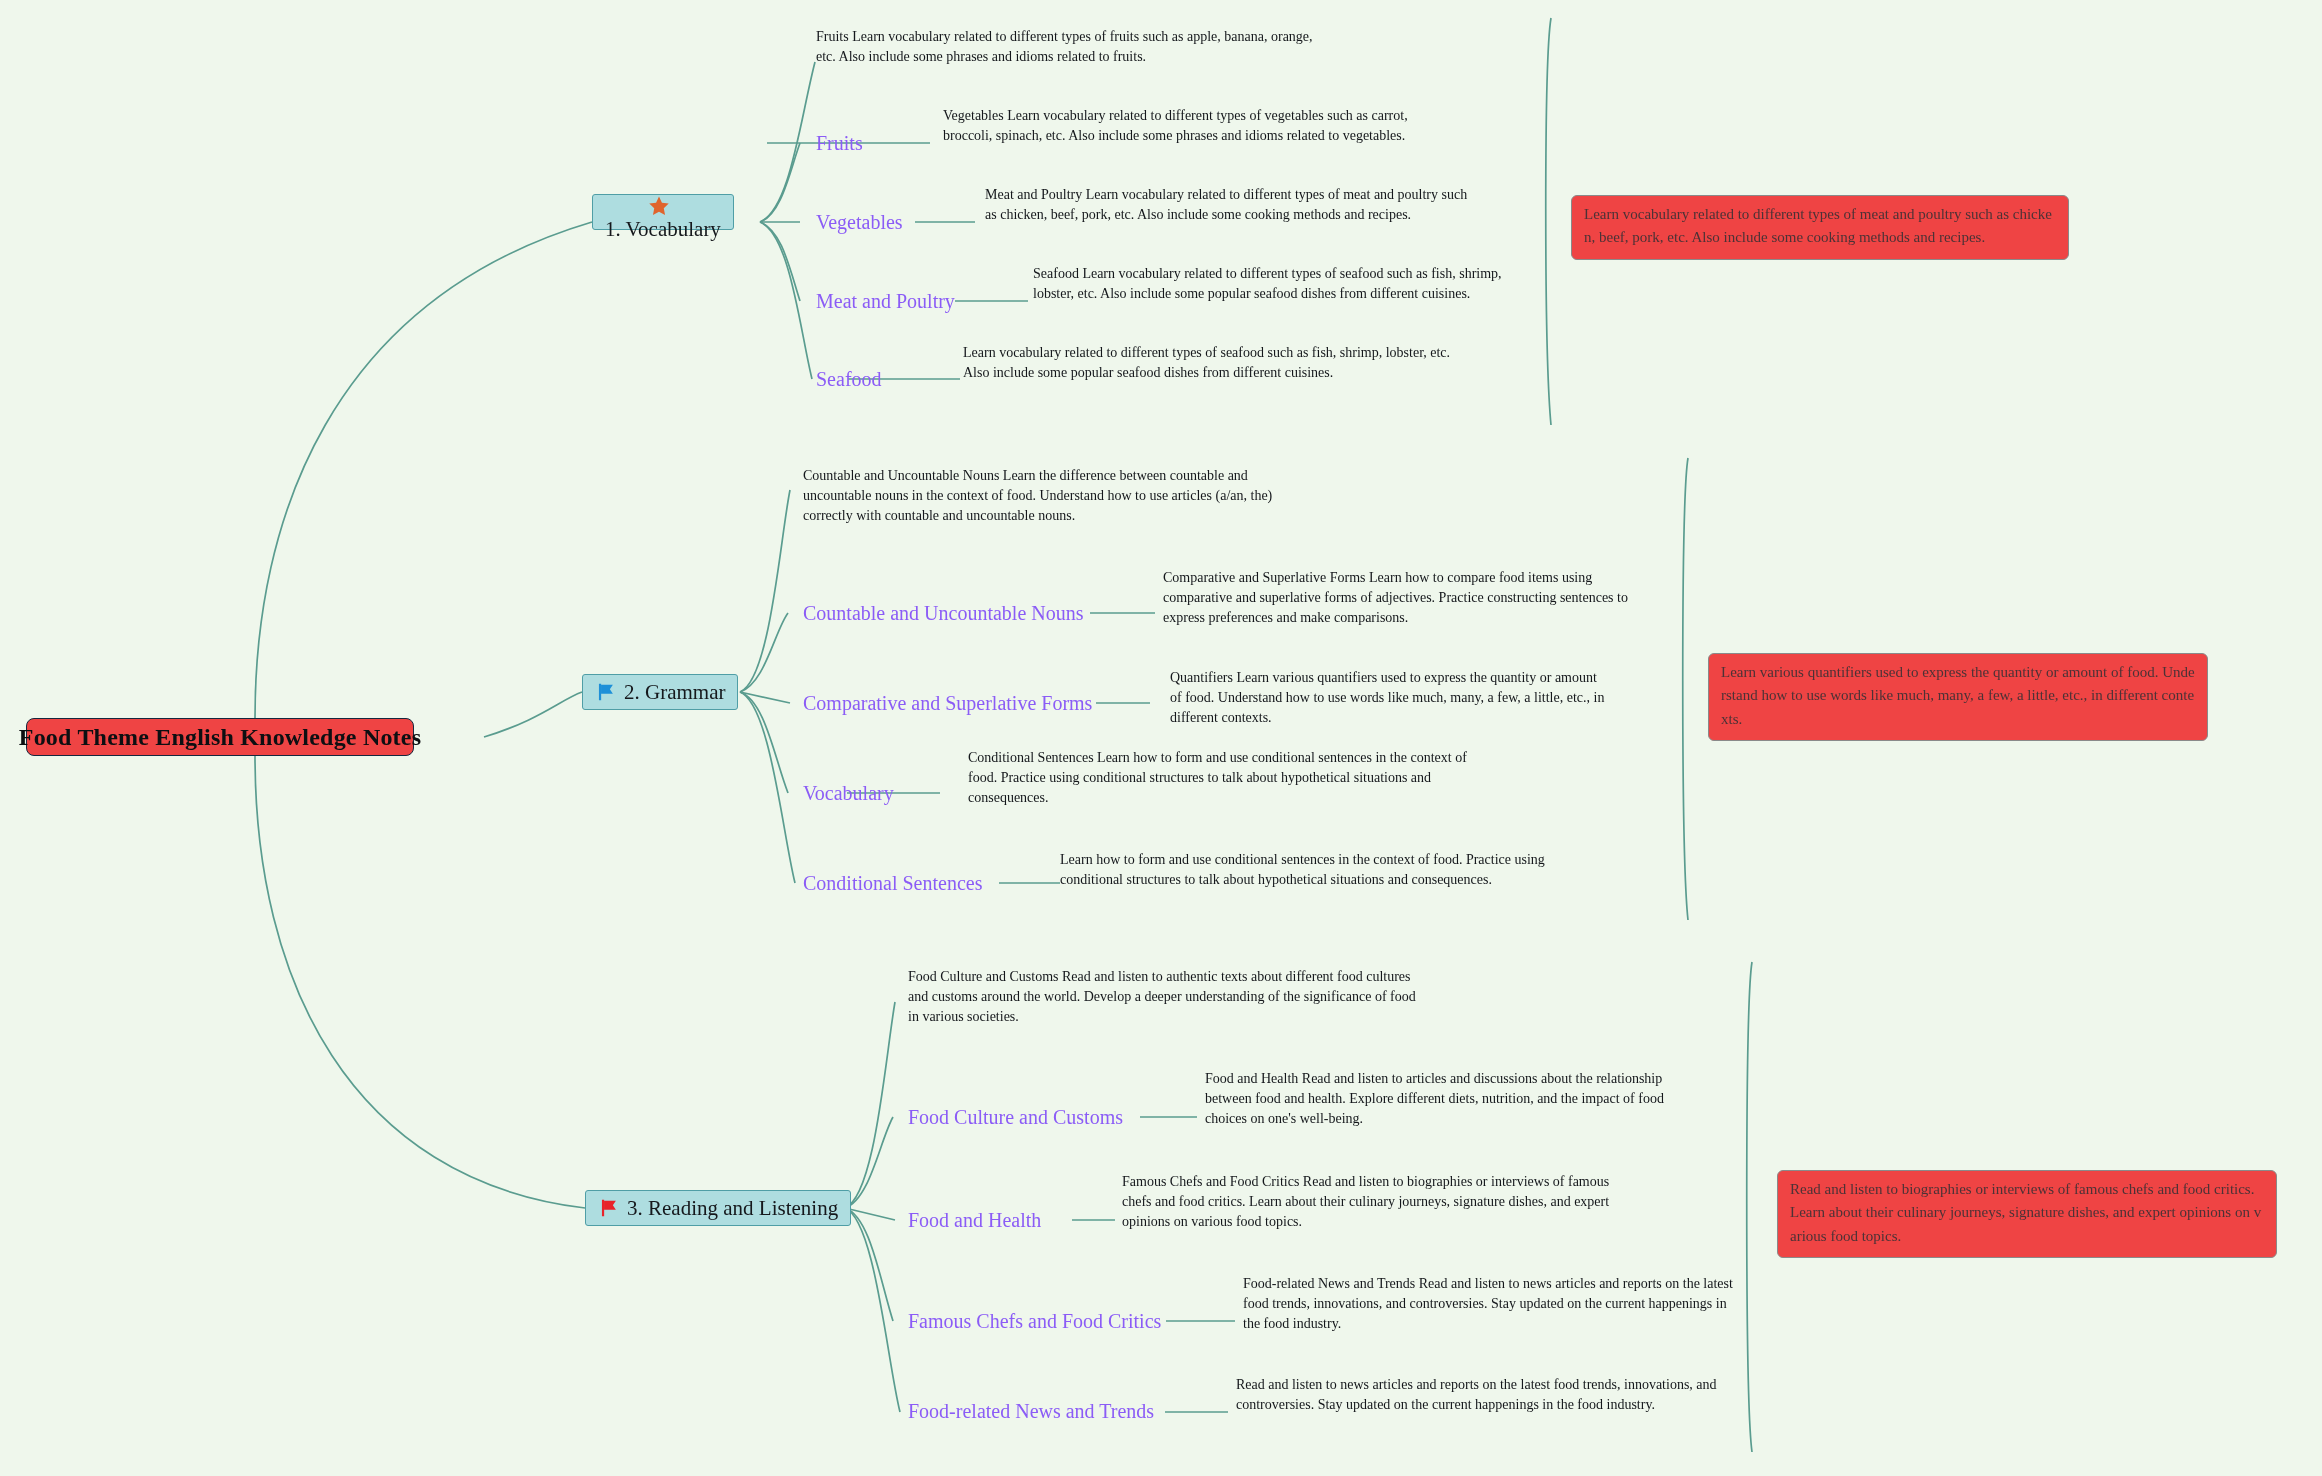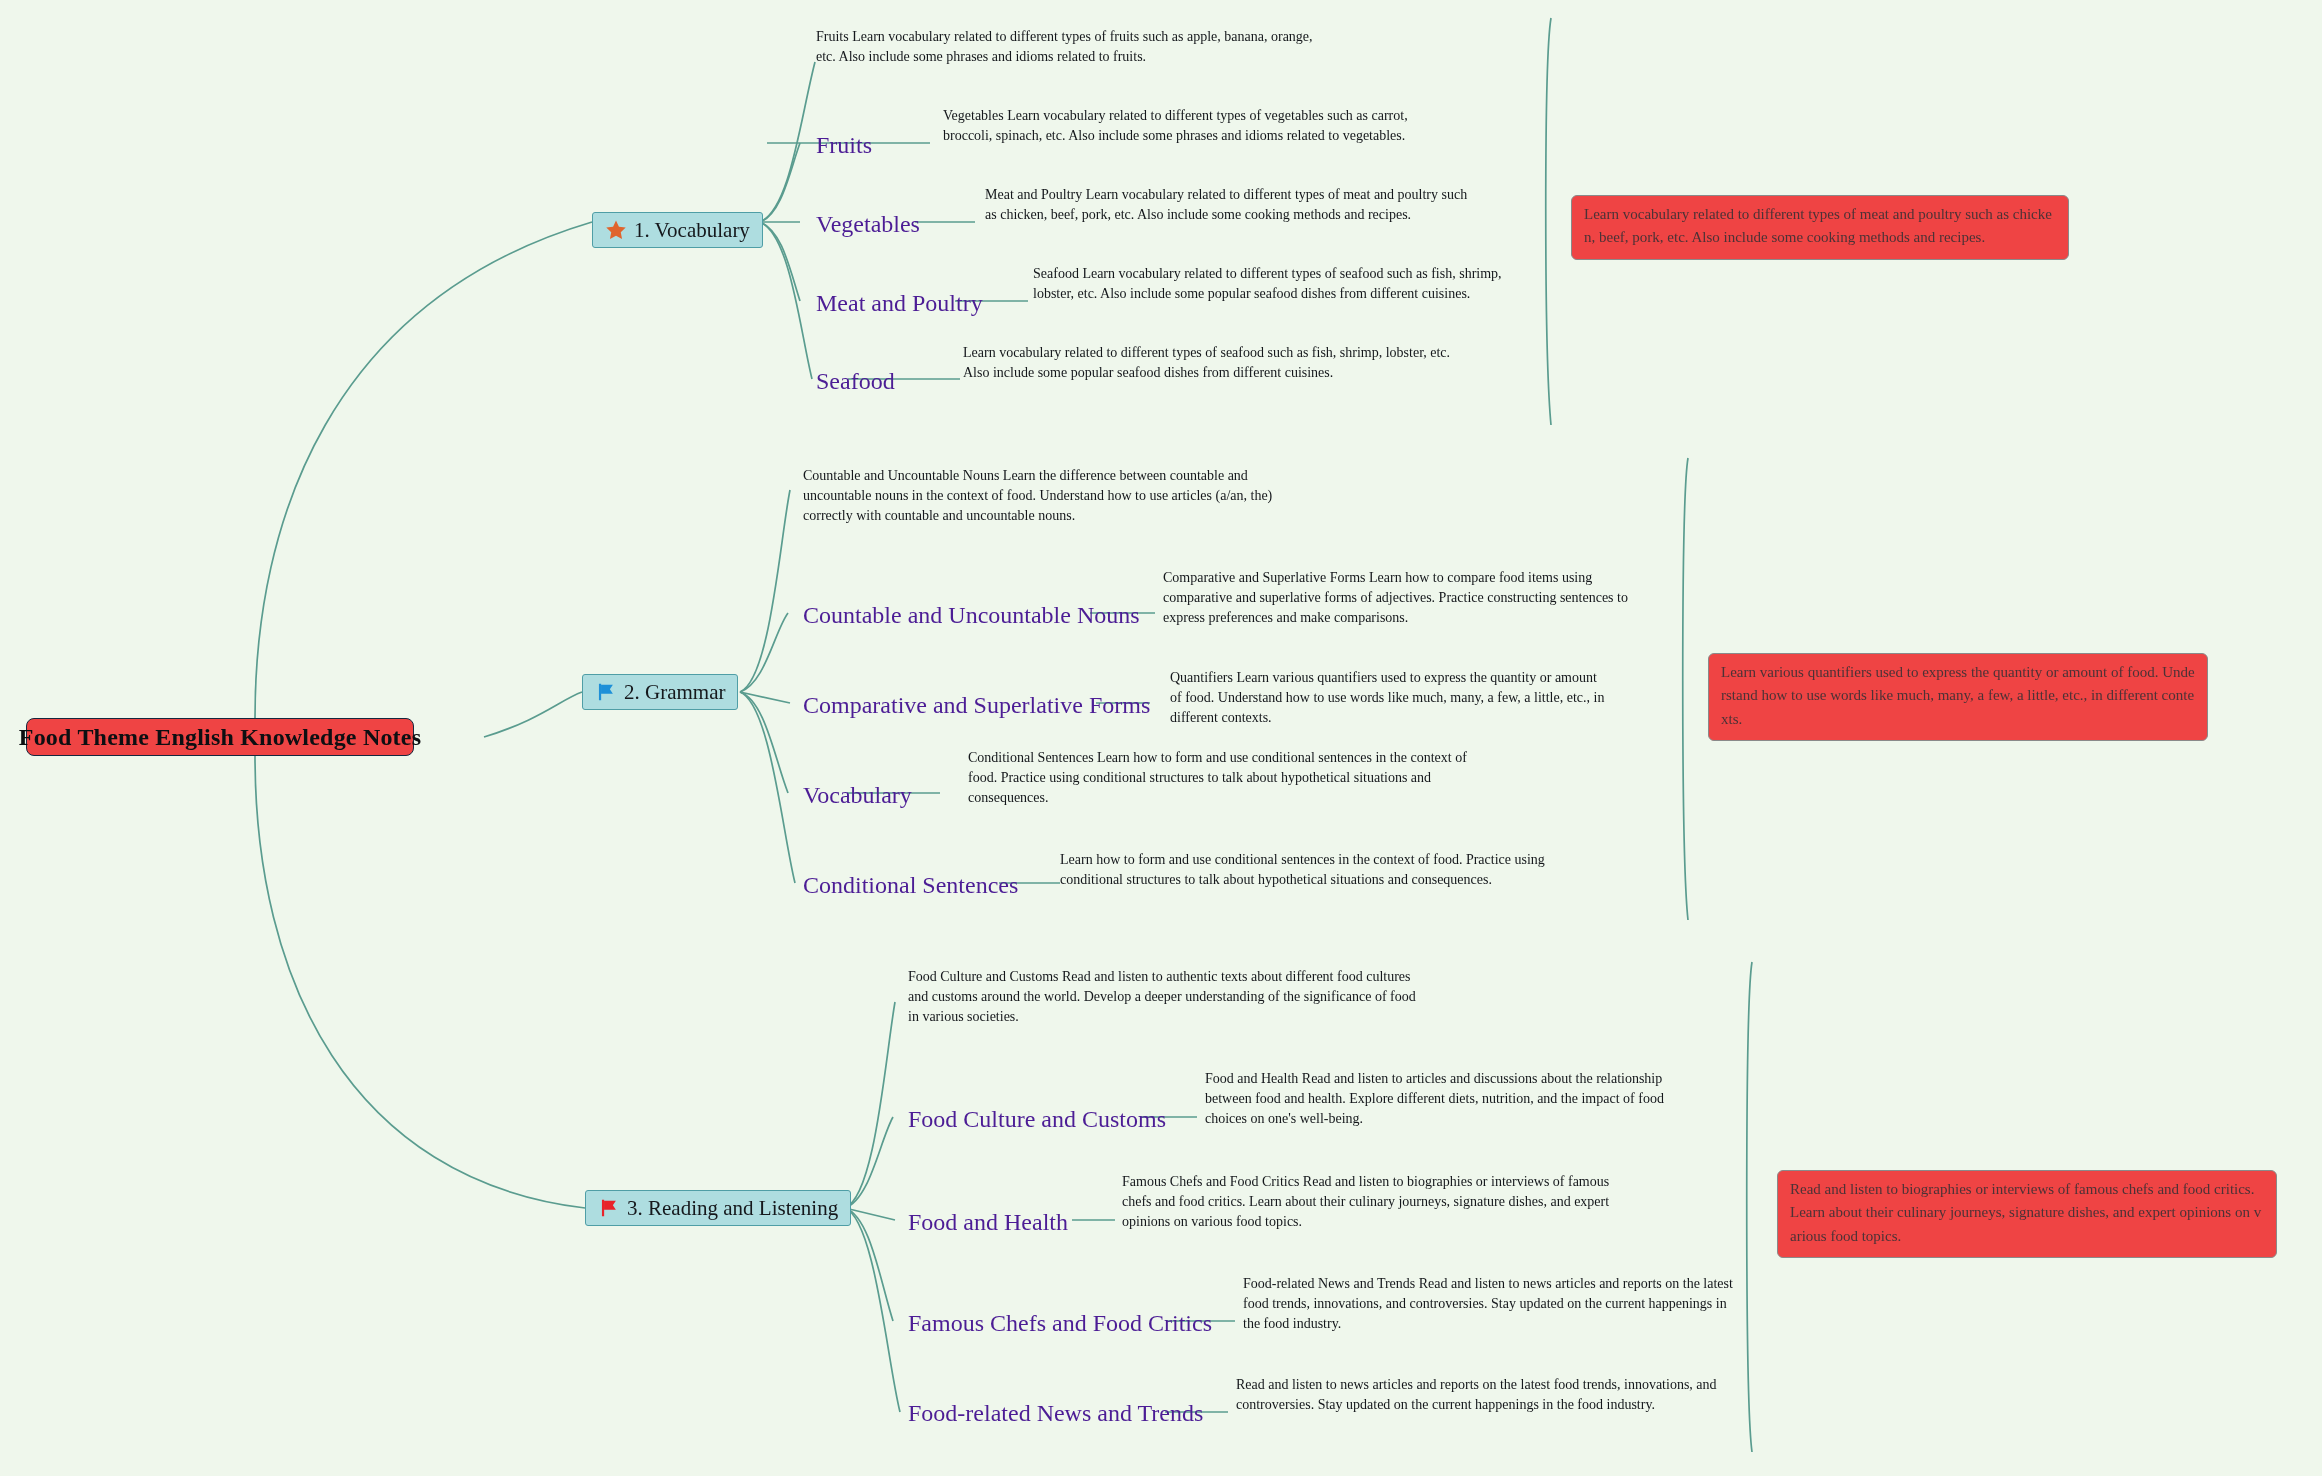--- a/index.html
+++ b/index.html
@@ -67,22 +67,22 @@
     height: 22px;
     margin-right: 7px;
     flex: 0 0 auto;
     display: inline-block;
   }
   .branch-icon svg { display: block; }
 
   
   .subtopic {
     position: absolute;
-    font-size: 24px;
-    color: #4c1d95;
+    font-size: 20px;
+    color: #8b5cf6;
     white-space: nowrap;
     line-height: 1.1;
   }
 
   
   .leaf-text {
     position: absolute;
     font-size: 14px;
     color: #14171b;
     line-height: 1.42;
@@ -154,21 +154,21 @@
       <path d="M1165,1412 L1228,1412"></path>
 
       <path d="M1752,962 C1745,1005 1745,1400 1752,1452"></path>
     </g>
   </svg>
 
   <div class="root-node">
     <span class="root-label">Food Theme English Knowledge Notes</span>
   </div>
 
-  <div class="branch-node" style="left:592px; top:212px;">
+  <div class="branch-node" style="left:592px; top:194px;flex-direction:column;">
     <span class="branch-icon">
       <svg viewBox="0 0 24 24" width="22" height="22">
         <polygon points="12,1.6 15.2,8.4 22.6,9.3 17.2,14.4 18.6,21.8 12,18.2 5.4,21.8 6.8,14.4 1.4,9.3 8.8,8.4" fill="#e0642d"></polygon>
       </svg>
     </span>
     <span class="branch-label">1. Vocabulary</span>
   </div>
 
   <div class="subtopic" style="left:816px; top:132px; width:140px;">
     <span>Fruits</span>

